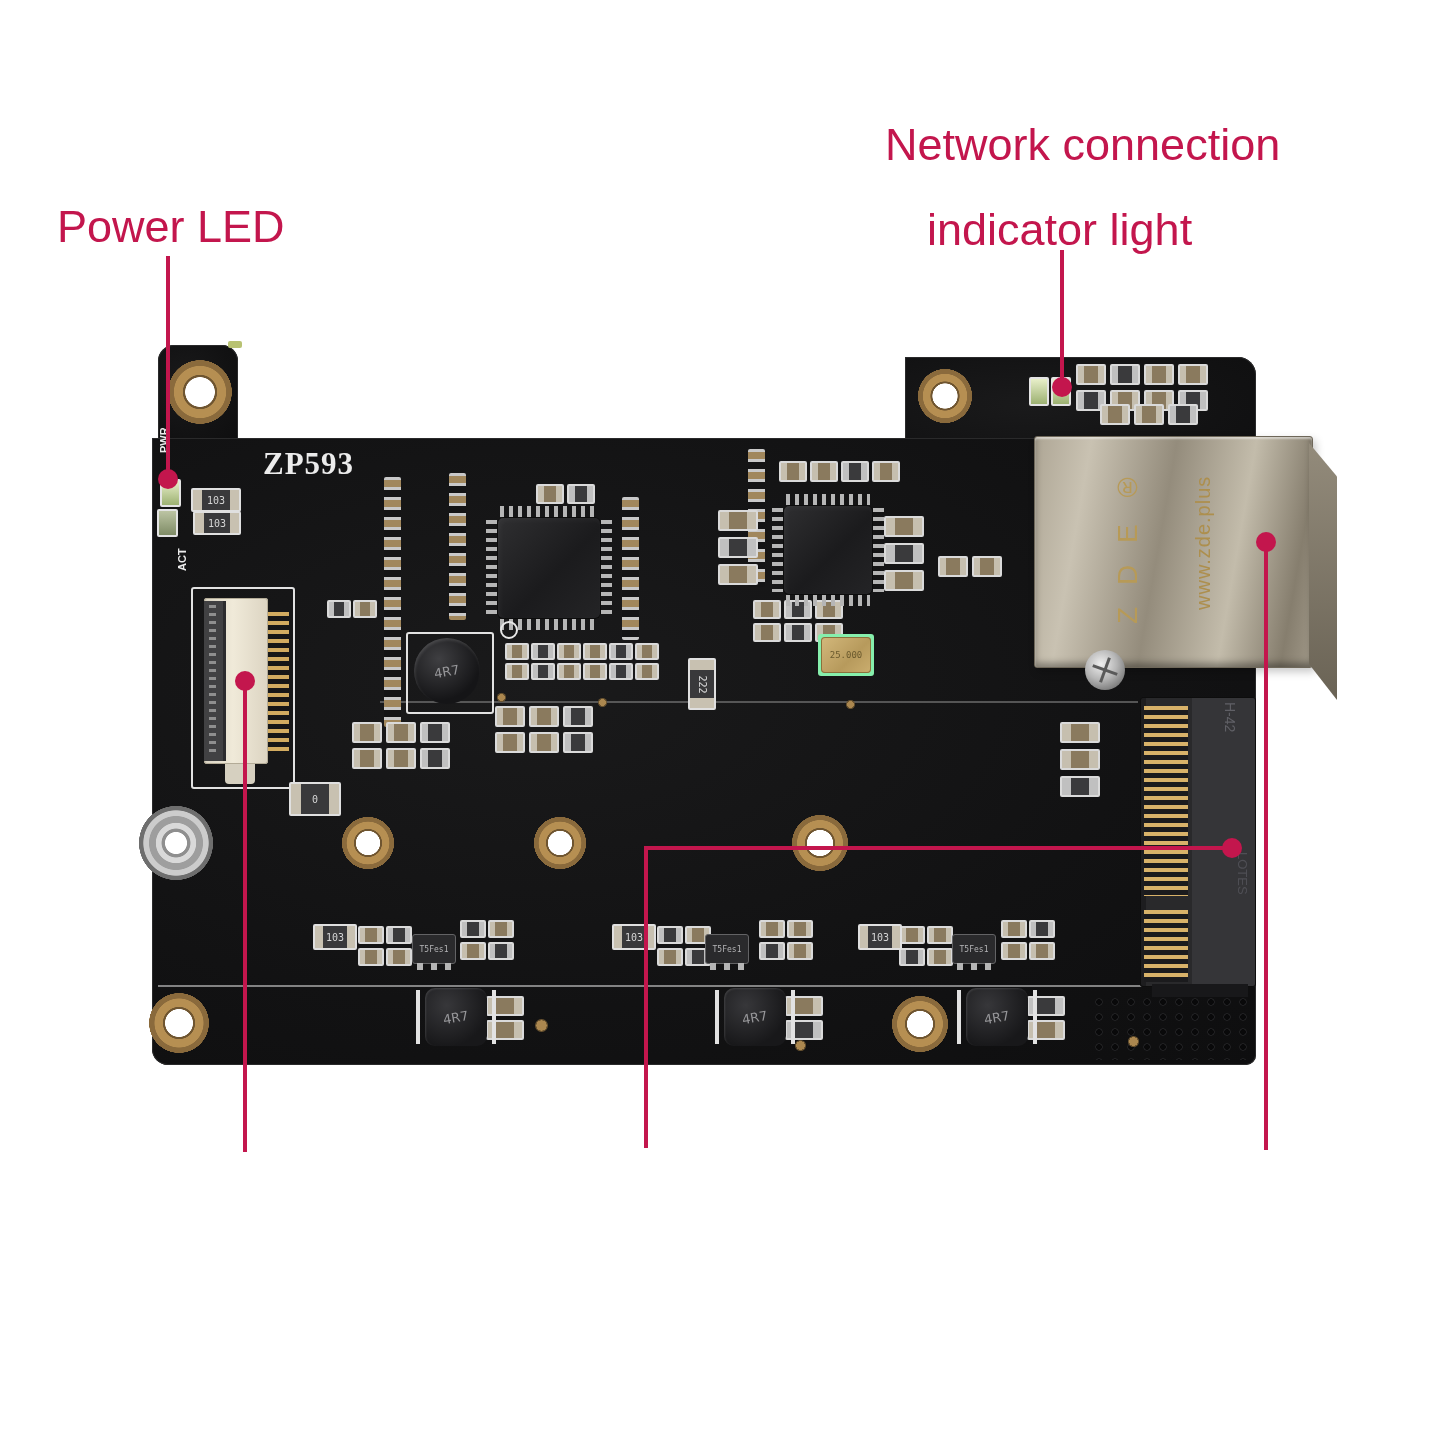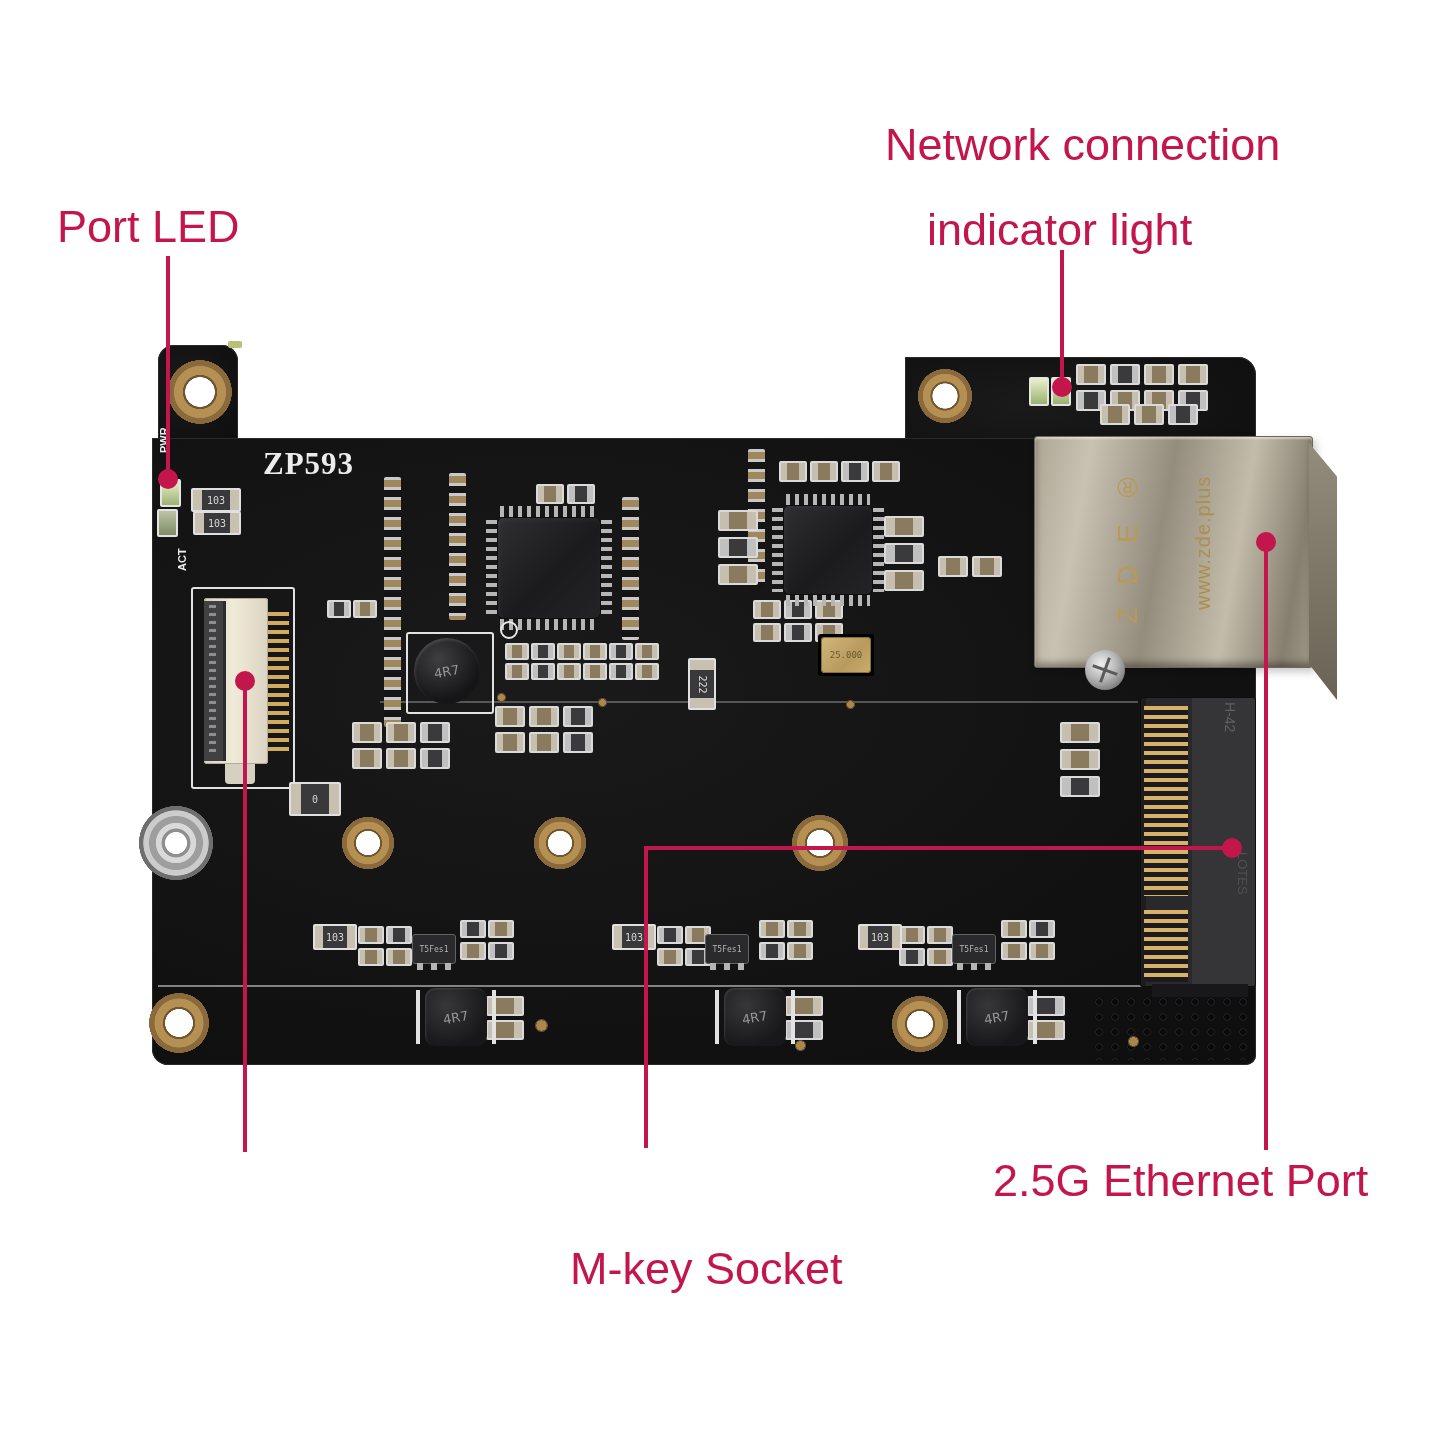--- a/index.html
+++ b/index.html
@@ -49,21 +49,21 @@
   .chip{position:absolute;z-index:6;}
   .chip .pt,.chip .pb{position:absolute;left:14px;right:14px;height:11px;
        background:repeating-linear-gradient(90deg,#b6b6b6 0 4px,rgba(0,0,0,0) 4px 9px);}
   .chip .pt{top:0}.chip .pb{bottom:0}
   .chip .pl,.chip .pr{position:absolute;top:14px;bottom:14px;width:11px;
        background:repeating-linear-gradient(180deg,#b6b6b6 0 4px,rgba(0,0,0,0) 4px 9px);}
   .chip .pl{left:0}.chip .pr{right:0}
   .chip .body{position:absolute;inset:11px;border-radius:6px;
        background:linear-gradient(135deg,#2f2f31,#1b1b1d 55%,#242426);
        box-shadow:inset 0 0 0 1px #0c0c0c,inset 2px 2px 6px rgba(255,255,255,.06);}
-  .xtal{position:absolute;background:#000000;border-radius:3px;z-index:6;display:flex;align-items:center;justify-content:center;text-align:right;}
+  .xtal{position:absolute;background:#86efac;border-radius:3px;z-index:6;display:flex;align-items:center;justify-content:center;text-align:right;}
   .xtal .gold{position:absolute;inset:3px;border-radius:4px;background:linear-gradient(135deg,#d3b87c,#b79a5c 60%,#cbae6f);
        box-shadow:inset 0 0 0 1px #8a713c;display:flex;align-items:center;justify-content:center;}
   .xtal span{font:9px "DejaVu Sans Mono",monospace;color:#6b5a2e;}
   .led{position:absolute;border:2px solid #e4e4e4;border-radius:2px;z-index:6;
        background:linear-gradient(180deg,#e8efca,#9cb171);}
   .led.dim{background:linear-gradient(180deg,#bcc4a3,#7f8c66);}
   .vtext{position:absolute;writing-mode:vertical-rl;transform:rotate(180deg);text-align:center;z-index:7;}
   .vtextd{position:absolute;writing-mode:vertical-rl;z-index:7;}
   .silktext{position:absolute;color:#ececec;z-index:7;}
   
@@ -310,25 +310,23 @@
       <div class="res" style="left: 1027px; top: 1020px; width: 34px; height: 16px;"></div>
       <div class="via" style="left: 233px; top: 772px; width: 10px; height: 10px;"></div>
       <div class="via" style="left: 497px; top: 693px; width: 9px; height: 9px;"></div>
       <div class="via" style="left: 598px; top: 698px; width: 9px; height: 9px;"></div>
       <div class="via" style="left: 846px; top: 700px; width: 9px; height: 9px;"></div>
       <div class="via" style="left: 535px; top: 1019px; width: 13px; height: 13px;"></div>
       <div class="via" style="left: 795px; top: 1040px; width: 11px; height: 11px;"></div>
       <div class="via" style="left: 1128px; top: 1036px; width: 11px; height: 11px;"></div>
     </div>
 
-  <div class="ann" style="left:57px;top:204px;">Port LED</div>
+  <div class="ann" style="left:57px;top:204px;">Power LED</div>
   <div class="ann" style="left:885px;top:122px;">Network connection</div>
   <div class="ann" style="left:927px;top:207px;">indicator light</div>
-  <div class="ann" style="left:570px;top:1246px;">M-key Socket</div>
-  <div class="ann" style="left:993px;top:1158px;">2.5G Ethernet Port</div>
 
   <div class="lv" style="left:166px;top:256px;height:224px;"></div>
   <div class="ldot" style="left:158px;top:469px;"></div>
   <div class="lv" style="left:1060px;top:250px;height:138px;"></div>
   <div class="ldot" style="left:1052px;top:377px;"></div>
   <div class="lv" style="left:243px;top:680px;height:472px;"></div>
   <div class="ldot" style="left:235px;top:671px;"></div>
   <div class="lh" style="left:644px;top:846px;width:590px;"></div>
   <div class="lv" style="left:644px;top:846px;height:302px;"></div>
   <div class="ldot" style="left:1222px;top:838px;"></div>

